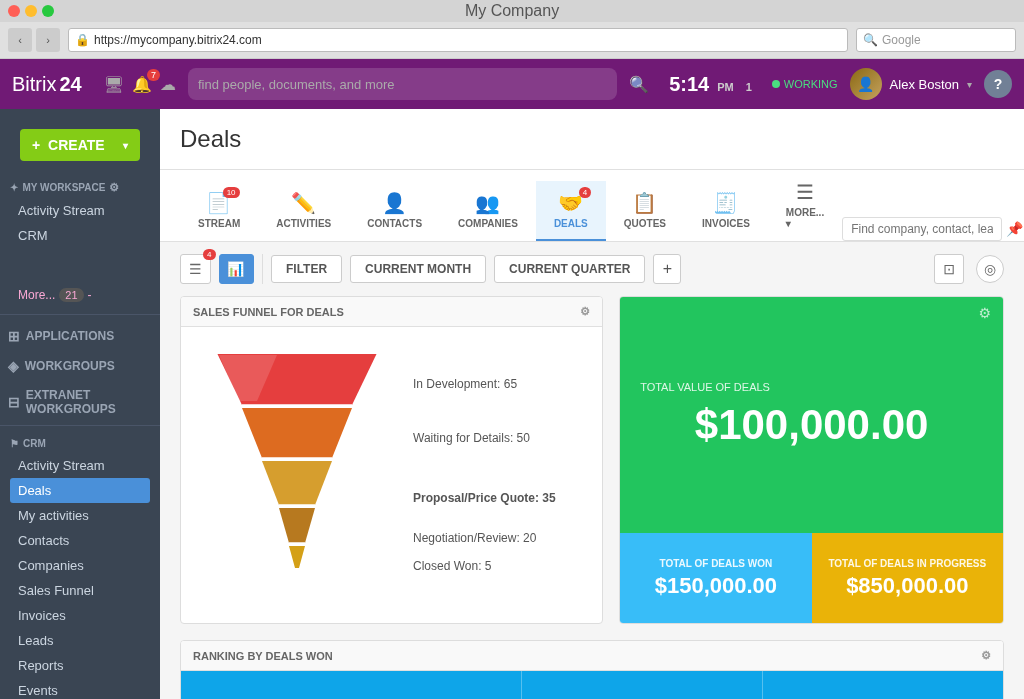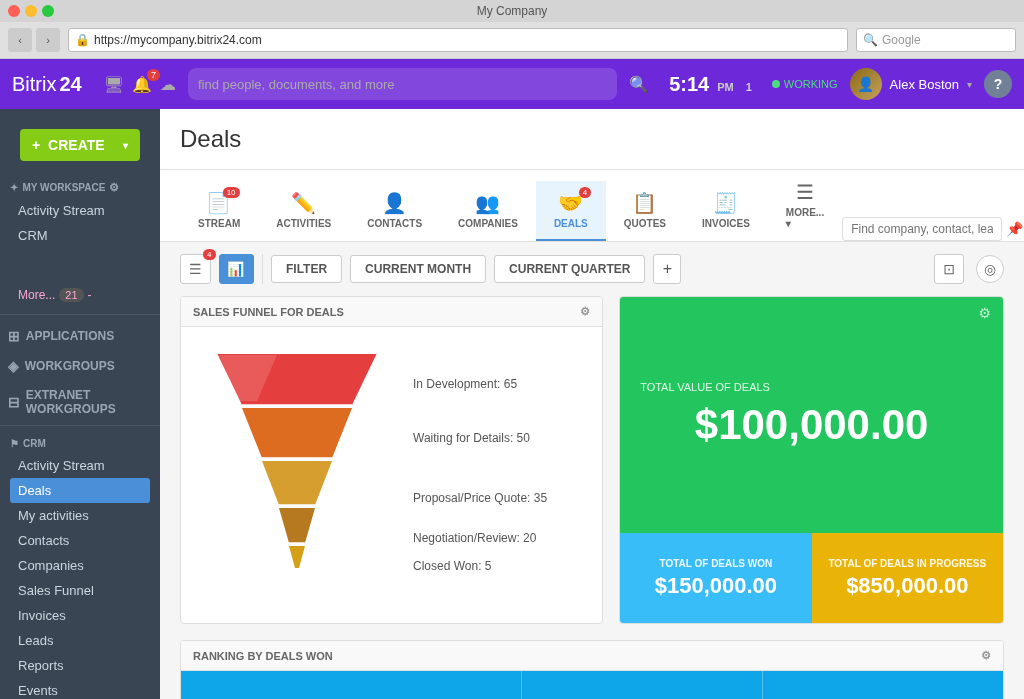--- a/index.html
+++ b/index.html
@@ -9,21 +9,21 @@
     .browser-chrome {
       background: #e8e8e8;
       border-bottom: 1px solid #ccc;
     }
     .browser-titlebar {
       background: #d4d4d4;
       height: 22px;
       display: flex;
       align-items: center;
       justify-content: center;
-      font-size: 12px;
+      font-size: 16px;
       color: #555;
     }
     .browser-titlebar .dots {
       position: absolute;
       left: 8px;
       display: flex;
       gap: 5px;
     }
     .dot { width: 12px; height: 12px; border-radius: 50%; }
     .dot.red { background: #ff5f56; }
@@ -68,21 +68,21 @@
       padding: 0 6px;
       font-size: 12px;
       color: #333;
     }
 
     
     .app { display: flex; flex-direction: column; height: 641px; }
 
     
     .top-nav {
-      background: #6d28d9;
+      background: #701a75;
       height: 50px;
       display: flex;
       align-items: center;
       padding: 8px 12px;
       gap: 12px;
     }
     .logo {
       color: white;
       font-size: 20px;
       font-weight: bold;
@@ -719,21 +719,21 @@
                   <line x1="65" y1="115" x2="135" y2="115" stroke="white" stroke-width="1.5"></line>
                   <line x1="82" y1="162" x2="118" y2="162" stroke="white" stroke-width="1.5"></line>
                   <line x1="92" y1="200" x2="108" y2="200" stroke="white" stroke-width="1.5"></line>
 
                   <polygon points="22,12 80,12 60,58 42,58" fill="rgba(255,255,255,0.15)"></polygon>
                 </svg>
               </div>
               <div class="funnel-labels">
                 <div class="funnel-label">In Development: 65</div>
                 <div class="funnel-label" style="margin-top:30px;">Waiting for Details: 50</div>
-                <div class="funnel-label" style="margin-top:36px;">Proposal/Price Quote: 35</div>
+                <div class="funnel-label" style="margin-top:36px;font-weight:bold;">Proposal/Price Quote: 35</div>
                 <div class="funnel-label" style="margin-top:16px;">Negotiation/Review: 20</div>
                 <div class="funnel-label" style="margin-top:4px;">Closed Won: 5</div>
               </div>
             </div>
           </div>
 
           <div class="panel value-panel">
             <div class="value-main" style="position: relative;">
               <div class="value-main-label">TOTAL VALUE OF DEALS</div>
               <div class="value-main-amount">$100,000.00</div>

